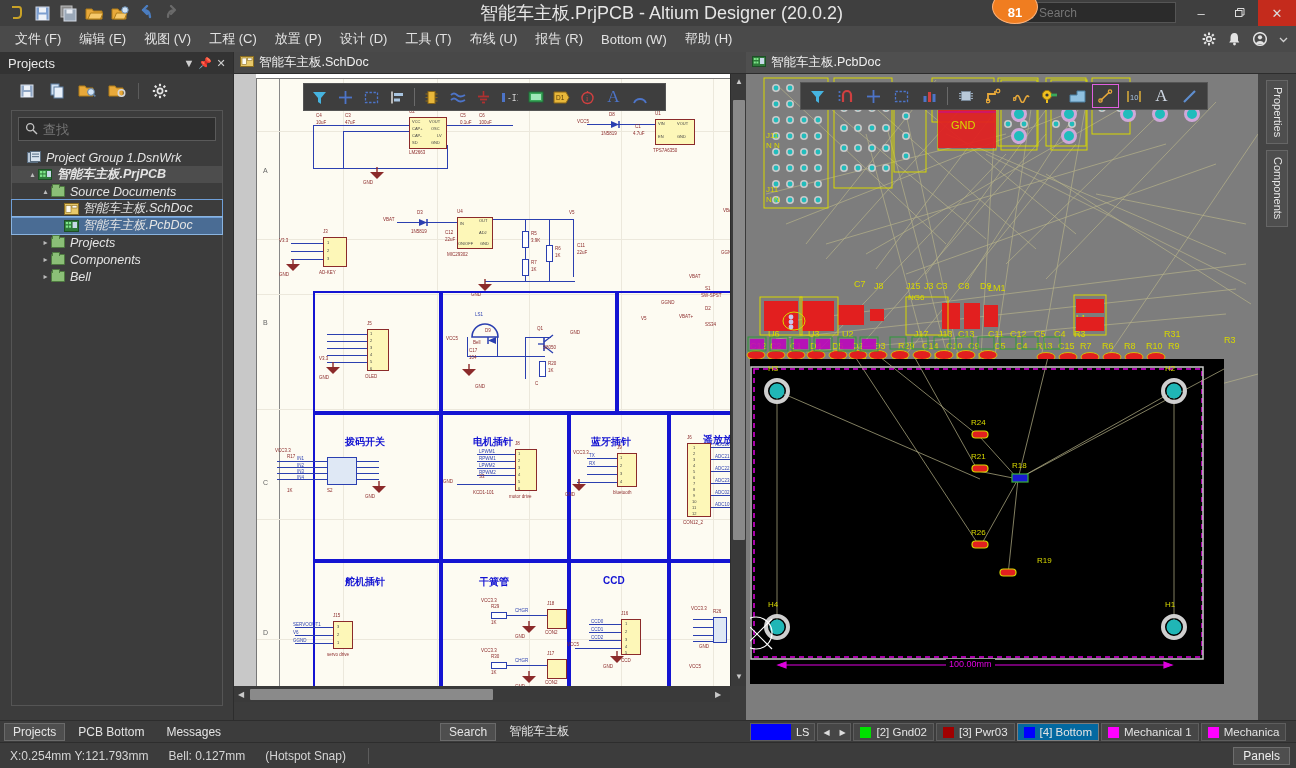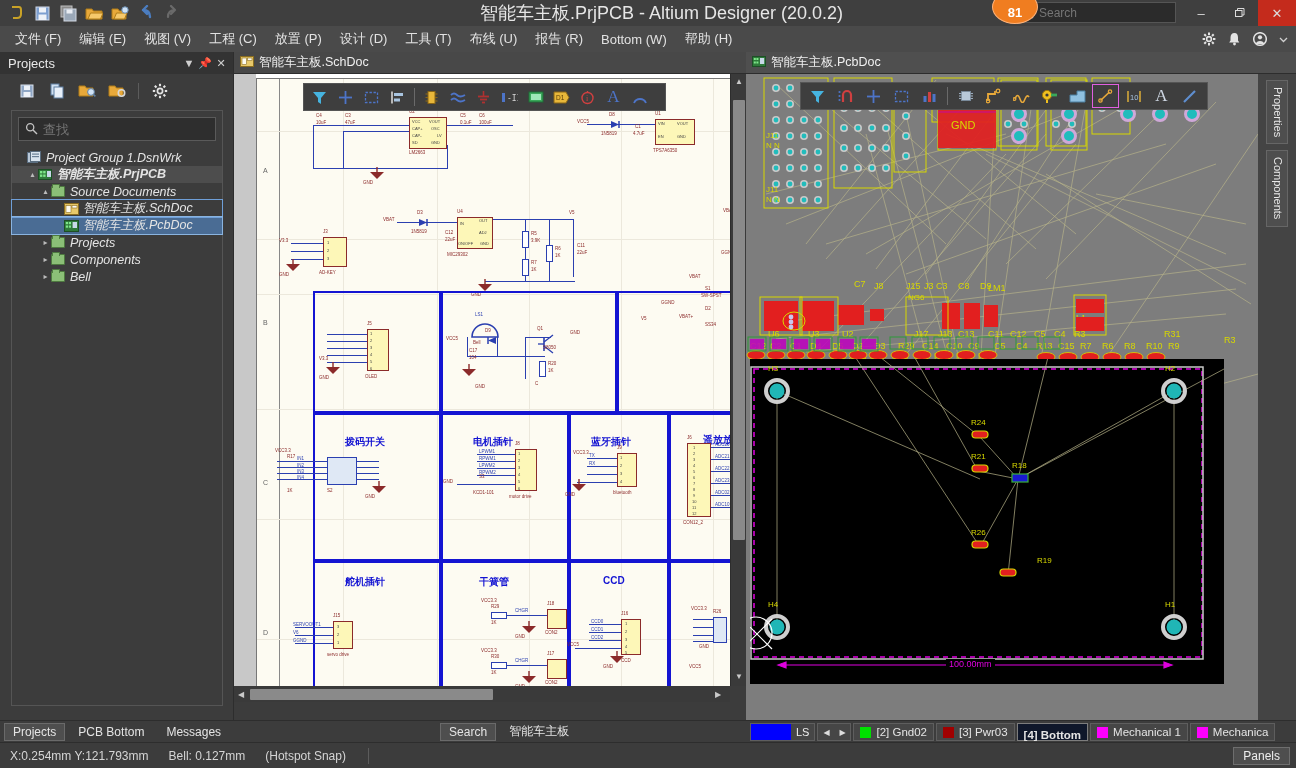--- a/index.html
+++ b/index.html
@@ -169,21 +169,21 @@
   .btab{
     height:18px; padding:0 8px; display:flex; align-items:center; font-size:12px;
     color:#e4e4e4; cursor:pointer; border:1px solid transparent; margin-left:4px;
   }
   .btab.active{ background:#4e4e4e; border-color:#6a6a6a; }
   .layer-bar{ position:absolute; left:750px; top:0; height:22px; display:flex; align-items:center; gap:2px;}
   .layer-chip{
     height:18px; padding:0 6px; display:flex; align-items:center; gap:5px;
     font-size:11.5px; color:#e4e4e4; border:1px solid #5e5e5e; background:#464646; cursor:pointer;
   }
-  .layer-chip.active{ background:#0f172a; font-weight:bold; border-color:#7d7d7d;flex-direction:column; }
+  .layer-chip.active{ background:#0369a1; font-weight:normal; border-color:#7d7d7d; }
   .sw{ width:11px; height:11px; display:inline-block; }
   .ls-chip{ height:18px; display:flex; align-items:center; border:1px solid #5e5e5e; background:#464646; cursor:pointer;}
   .ls-color{ width:40px; height:16px; }
   .ls-text{ padding:0 5px; font-size:11px; color:#eee;}
   .nav-chip{ height:18px; display:flex; align-items:center; border:1px solid #5e5e5e; background:#464646;}
   .nav-b{ width:16px; height:16px; display:flex;align-items:center;justify-content:center;color:#ddd;font-size:8px;cursor:pointer;}
 
   .statusbar{
     position:absolute; left:0; top:742px; width:1296px; height:26px;
     background:#3c3c3c; border-top:1px solid #2d2d2d;

